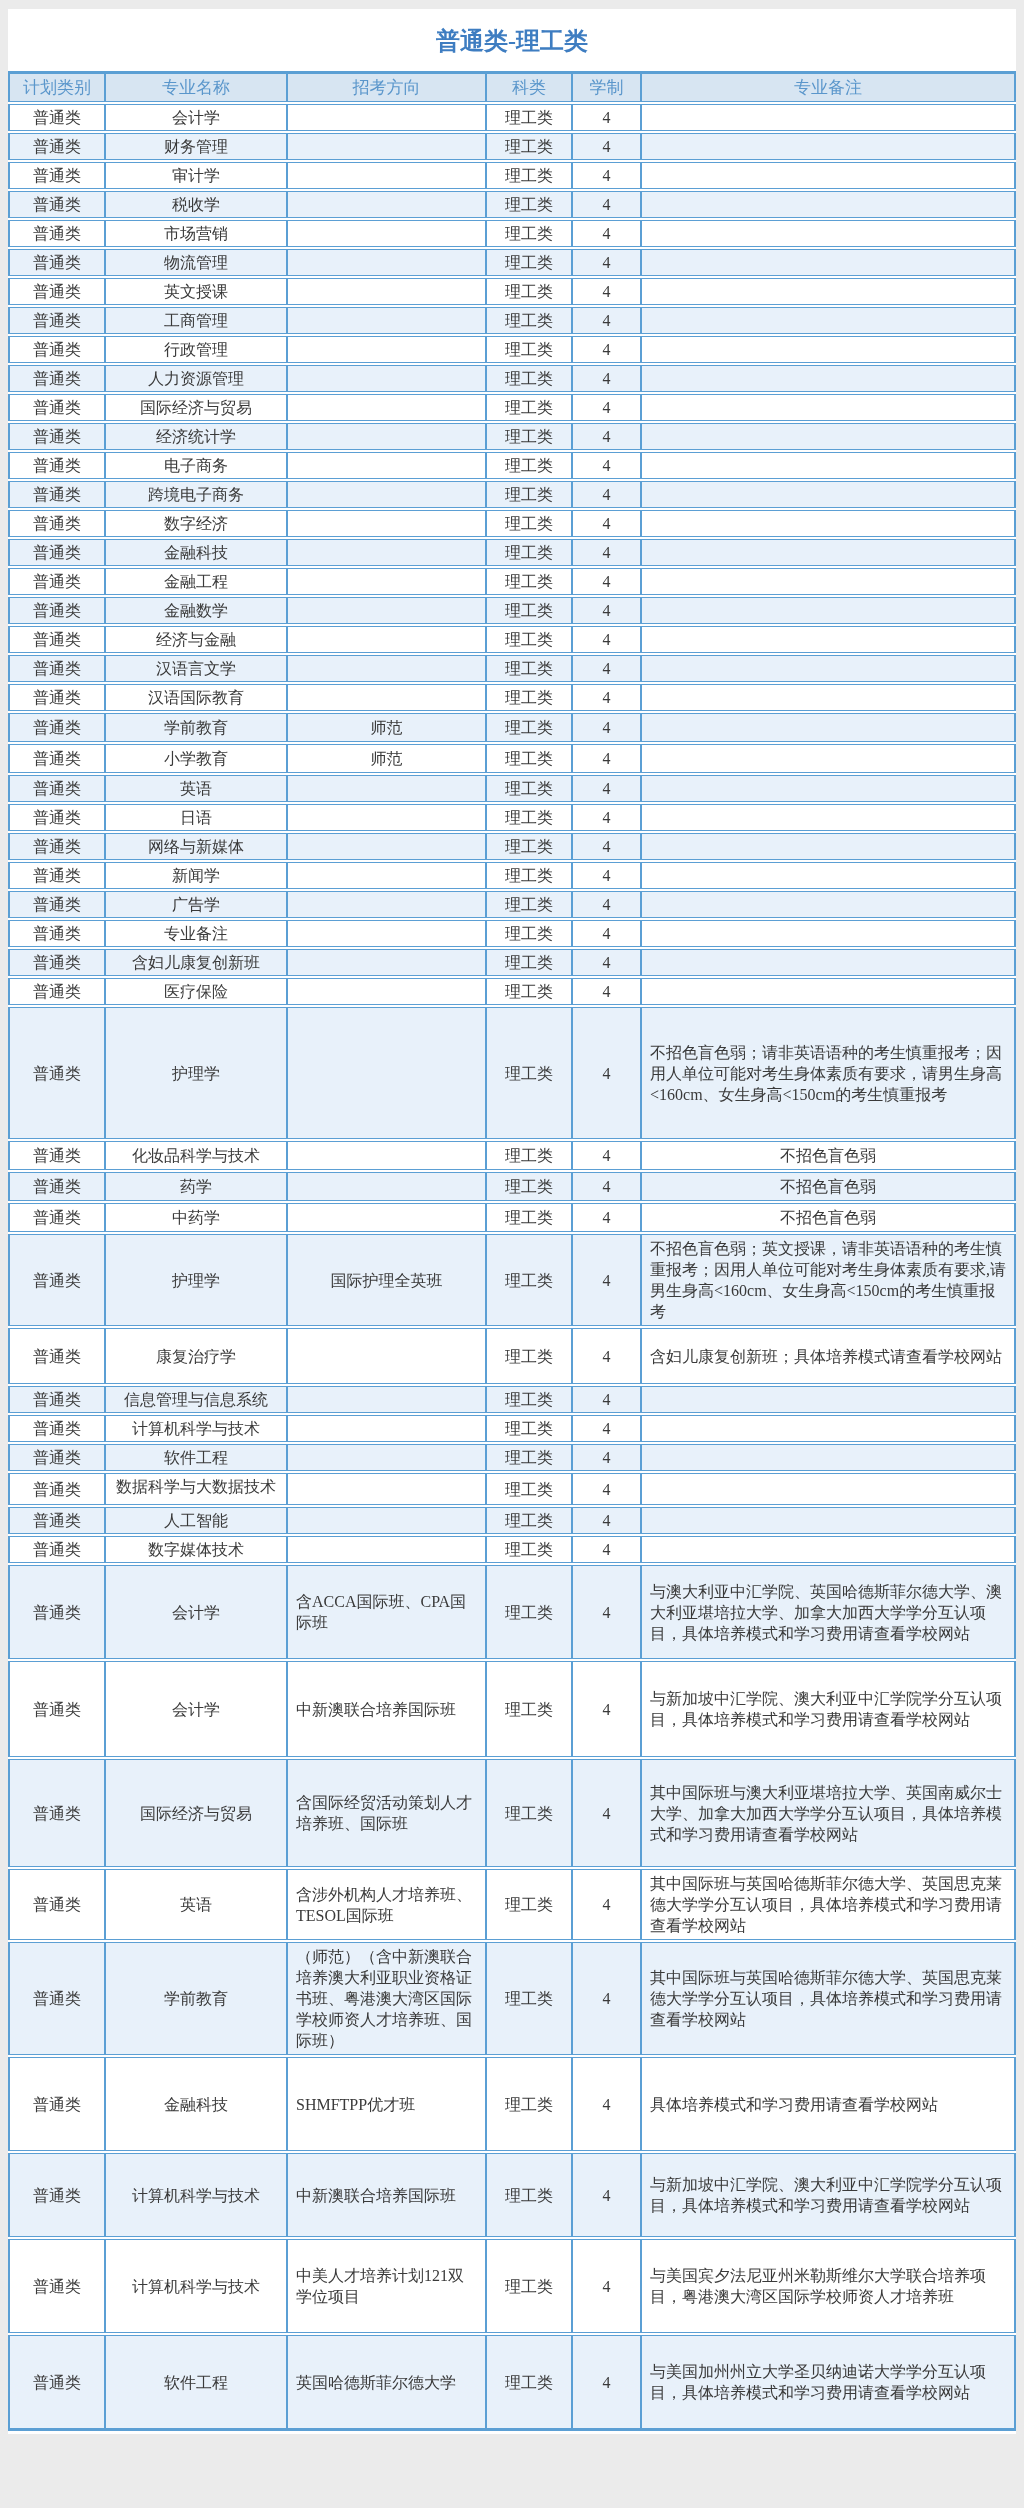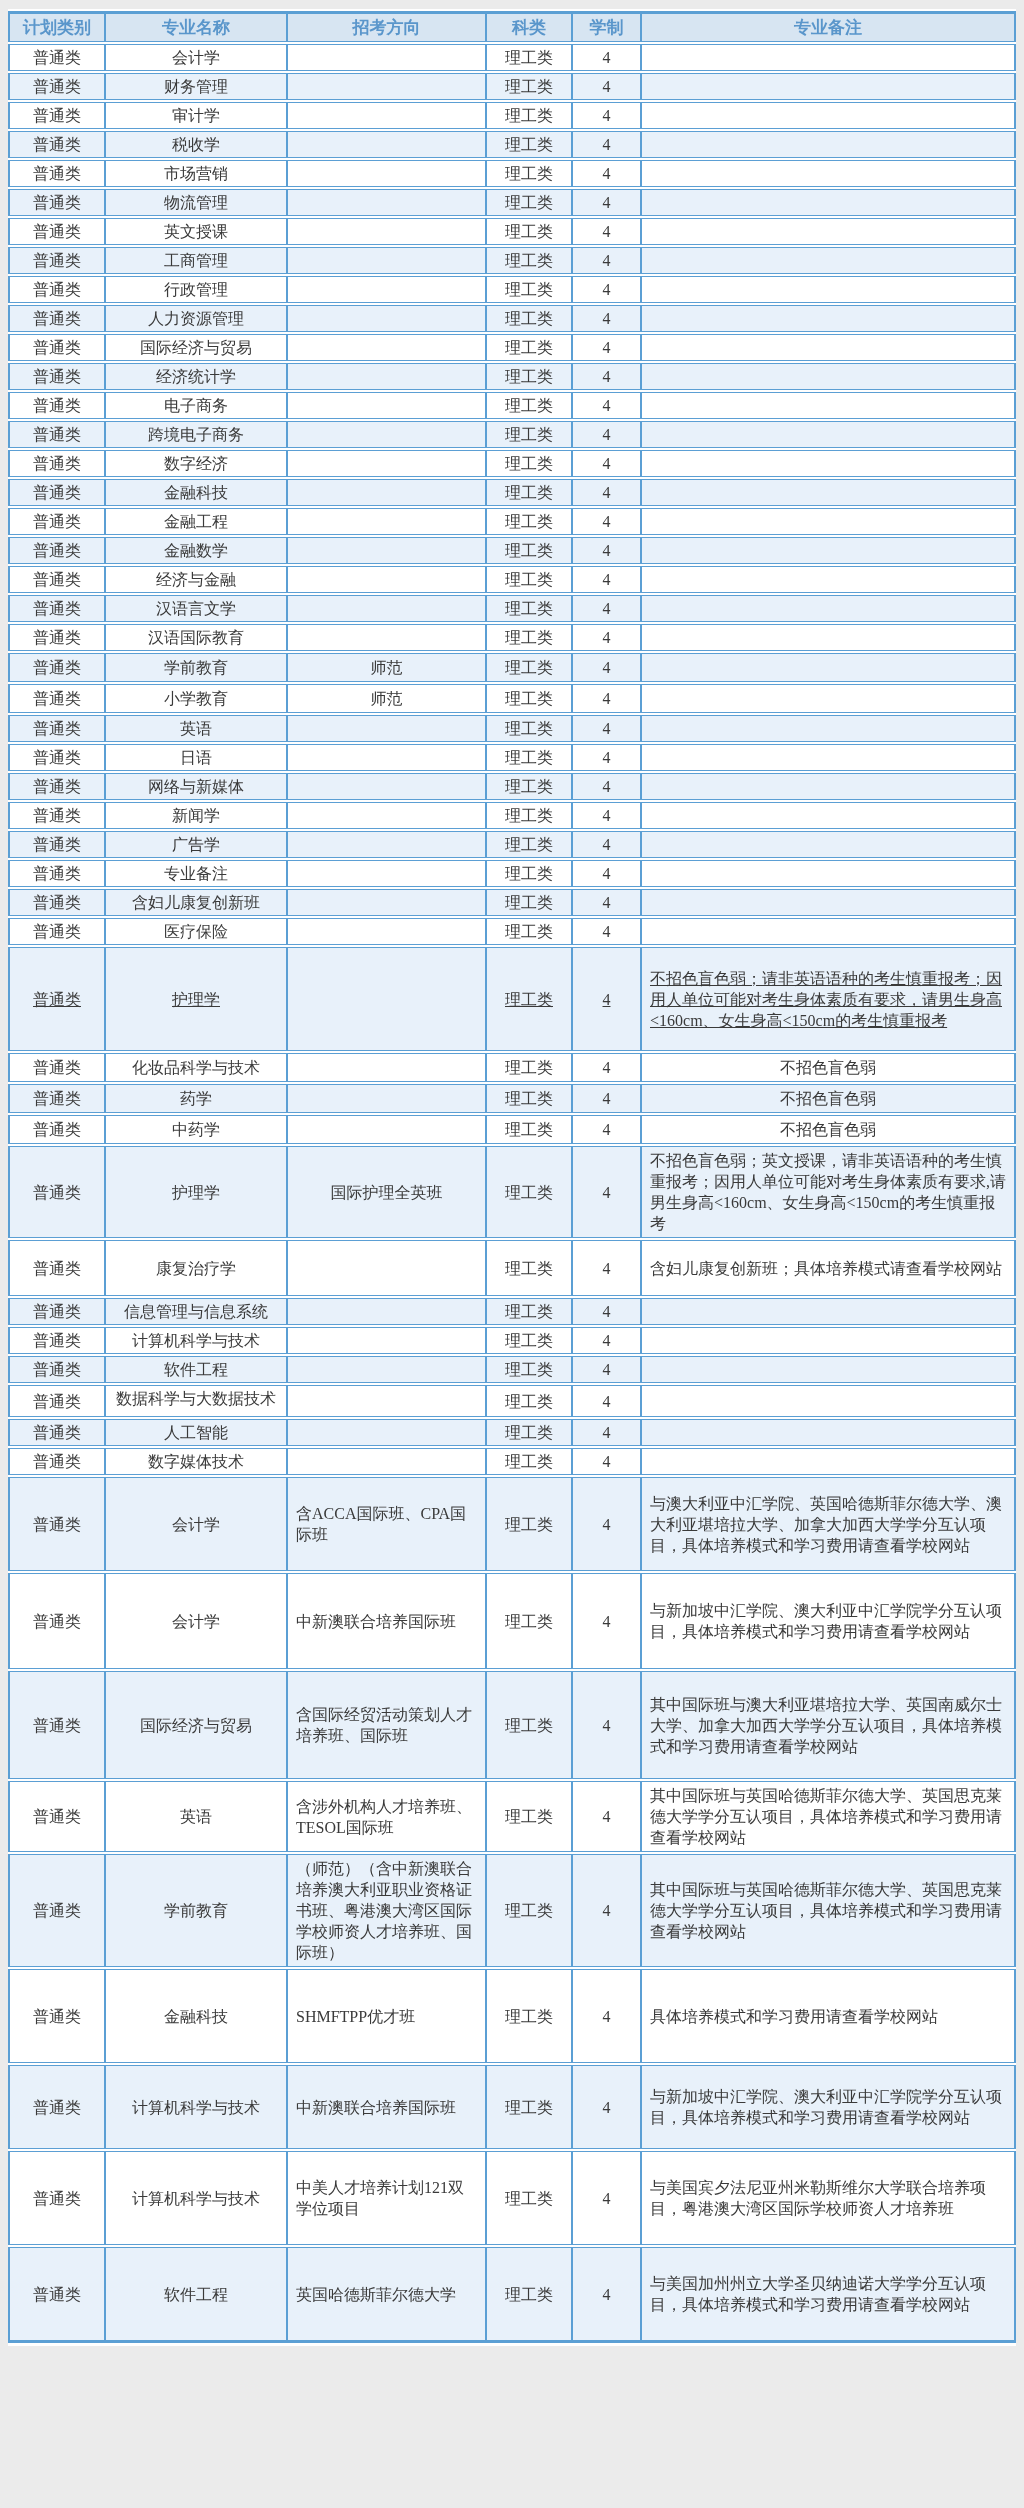--- a/index.html
+++ b/index.html
@@ -30,21 +30,21 @@
   }
   table{
     width:100%;
     border-collapse:separate;
     border-spacing:0 2px;
     table-layout:fixed;
   }
   th{
     background:var(--header-bg);
     color:var(--header-text);
-    font-weight:bold;
+    font-weight:normal;
     font-size:17px;
     border:1px solid var(--border);
     border-top-width:3px;
     height:30px;
     padding:2px;
     text-align:center;
     vertical-align:middle;
   }
   td{
     border:1px solid var(--border);
@@ -58,39 +58,40 @@
     overflow:hidden;
   }
   td.col-direction,td.col-remark{padding:3px 8px;}
   th:first-child,td:first-child{border-left-width:2px;}
   th:last-child,td:last-child{border-right-width:2px;}
   tbody tr:nth-child(even) td{background:var(--band-bg);}
   tbody tr:last-child td{border-bottom-width:3px;}
   .align-left{text-align:left;}
   .cell-text{line-height:21px;}
   
-  tbody tr:nth-child(32) td{height:104px;text-decoration:underline;}
+  tbody tr:nth-child(32) td{height:132px;}
   tbody tr:nth-child(36) td{height:88px;}
   tbody tr:nth-child(37) td{height:56px;}
   tbody tr:nth-child(44) td{height:94px;}
   tbody tr:nth-child(45) td{height:96px;}
   tbody tr:nth-child(46) td{height:108px;}
   tbody tr:nth-child(47) td{height:66px;}
   tbody tr:nth-child(48) td{height:104px;}
   tbody tr:nth-child(49) td{height:94px;}
   tbody tr:nth-child(50) td{height:84px;}
   tbody tr:nth-child(51) td{height:94px;}
   tbody tr:nth-child(52) td{height:96px;}
   
   tbody tr:nth-child(41) td:nth-child(2) .cell-text{height:26px;overflow:hidden;}
 </style>
 </head>
 <body>
 
 <div class="doc">
+  <h1 class="title">普通类-理工类</h1>
   <table>
     <colgroup>
       <col style="width:97px">
       <col style="width:182px">
       <col style="width:199px">
       <col style="width:86px">
       <col style="width:69px">
       <col>
     </colgroup>
     <thead>

